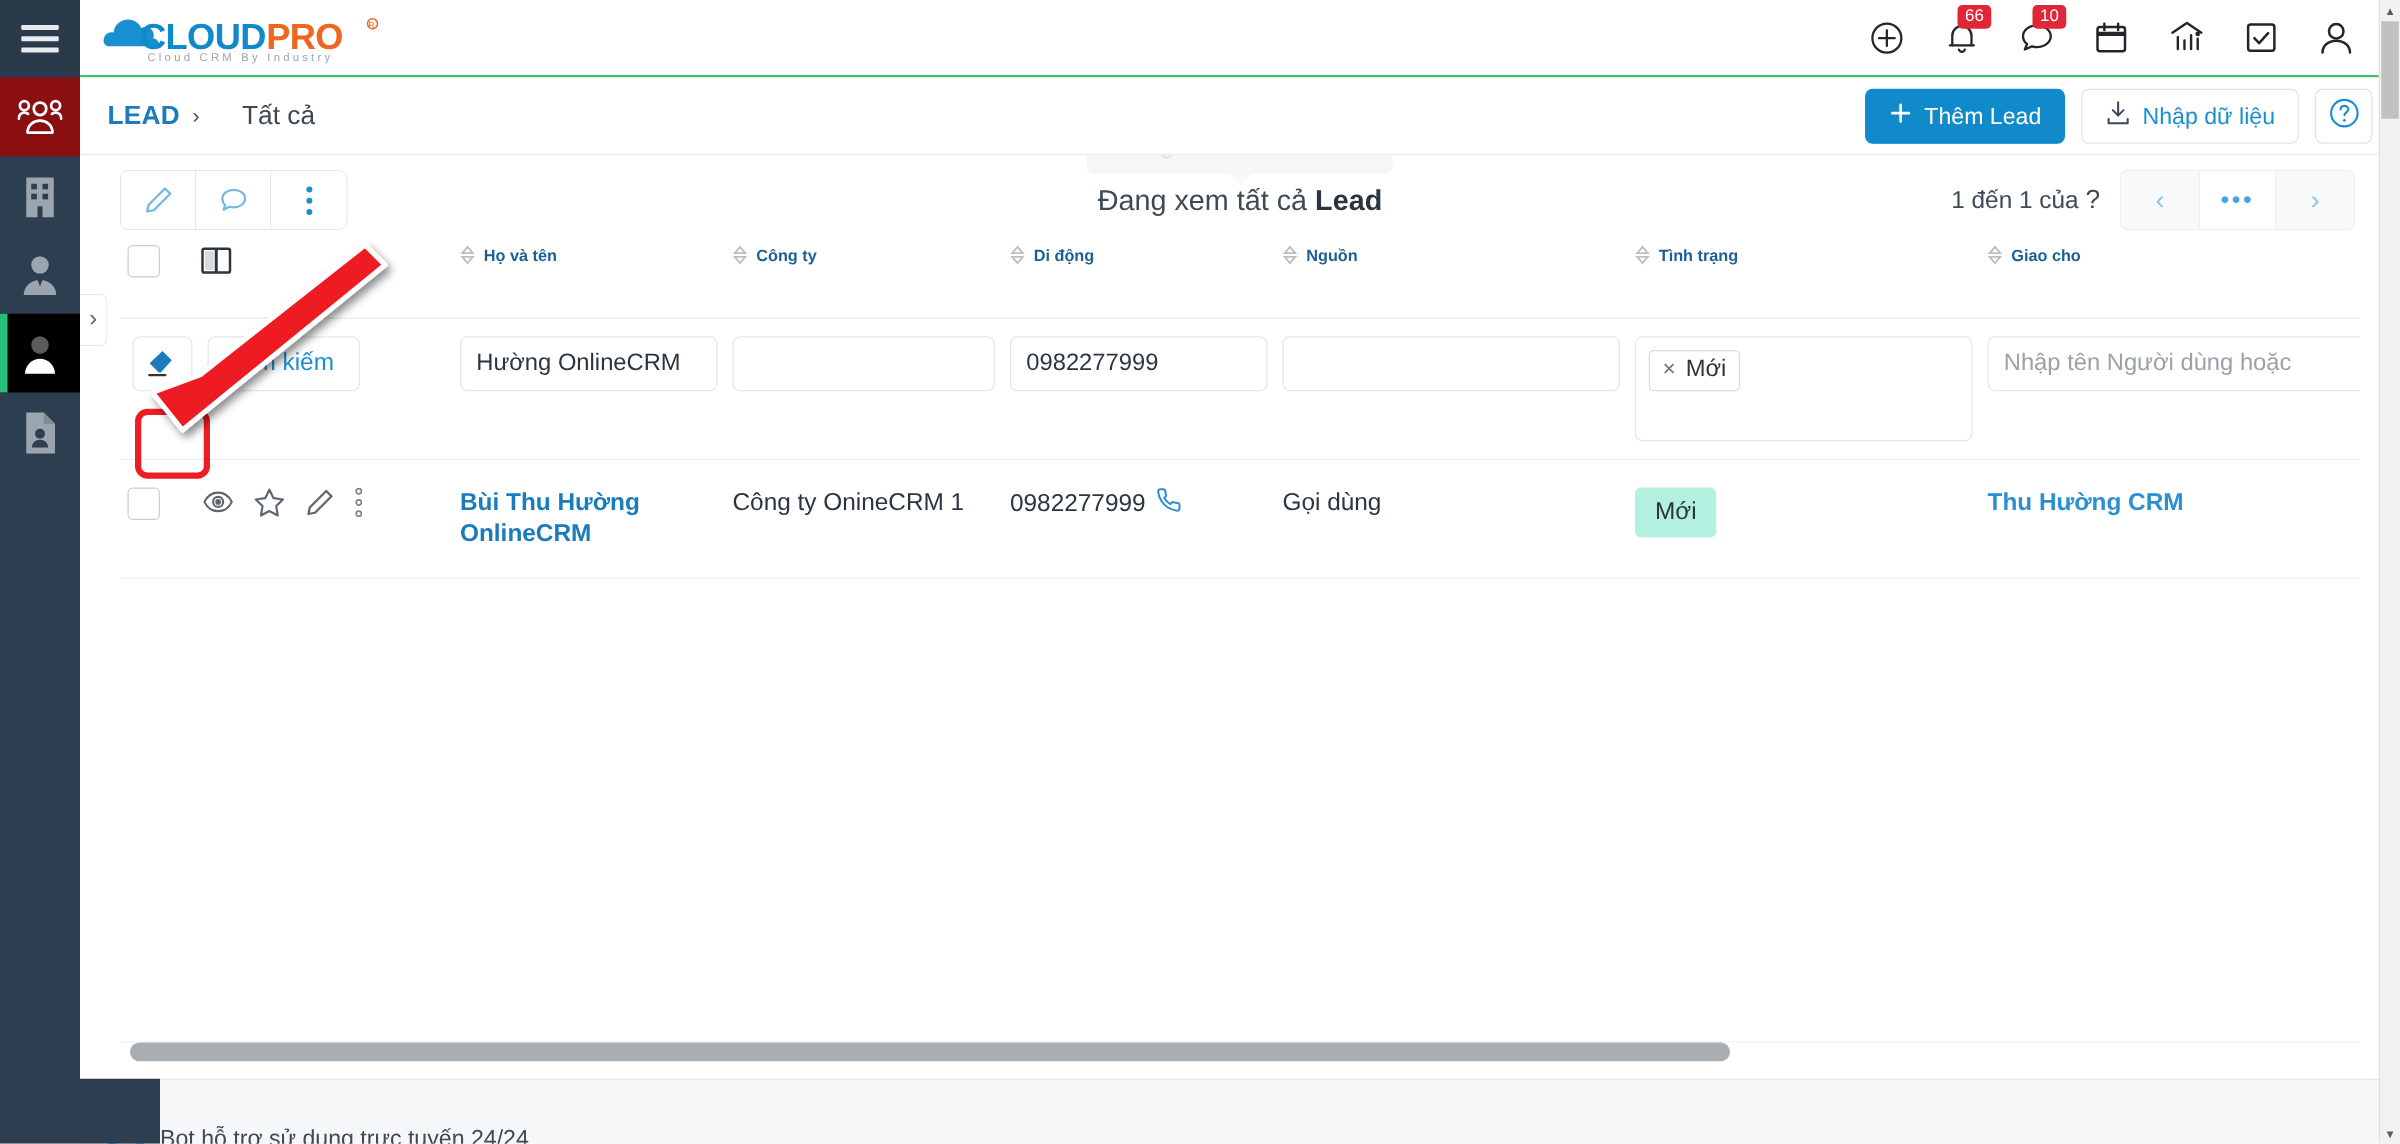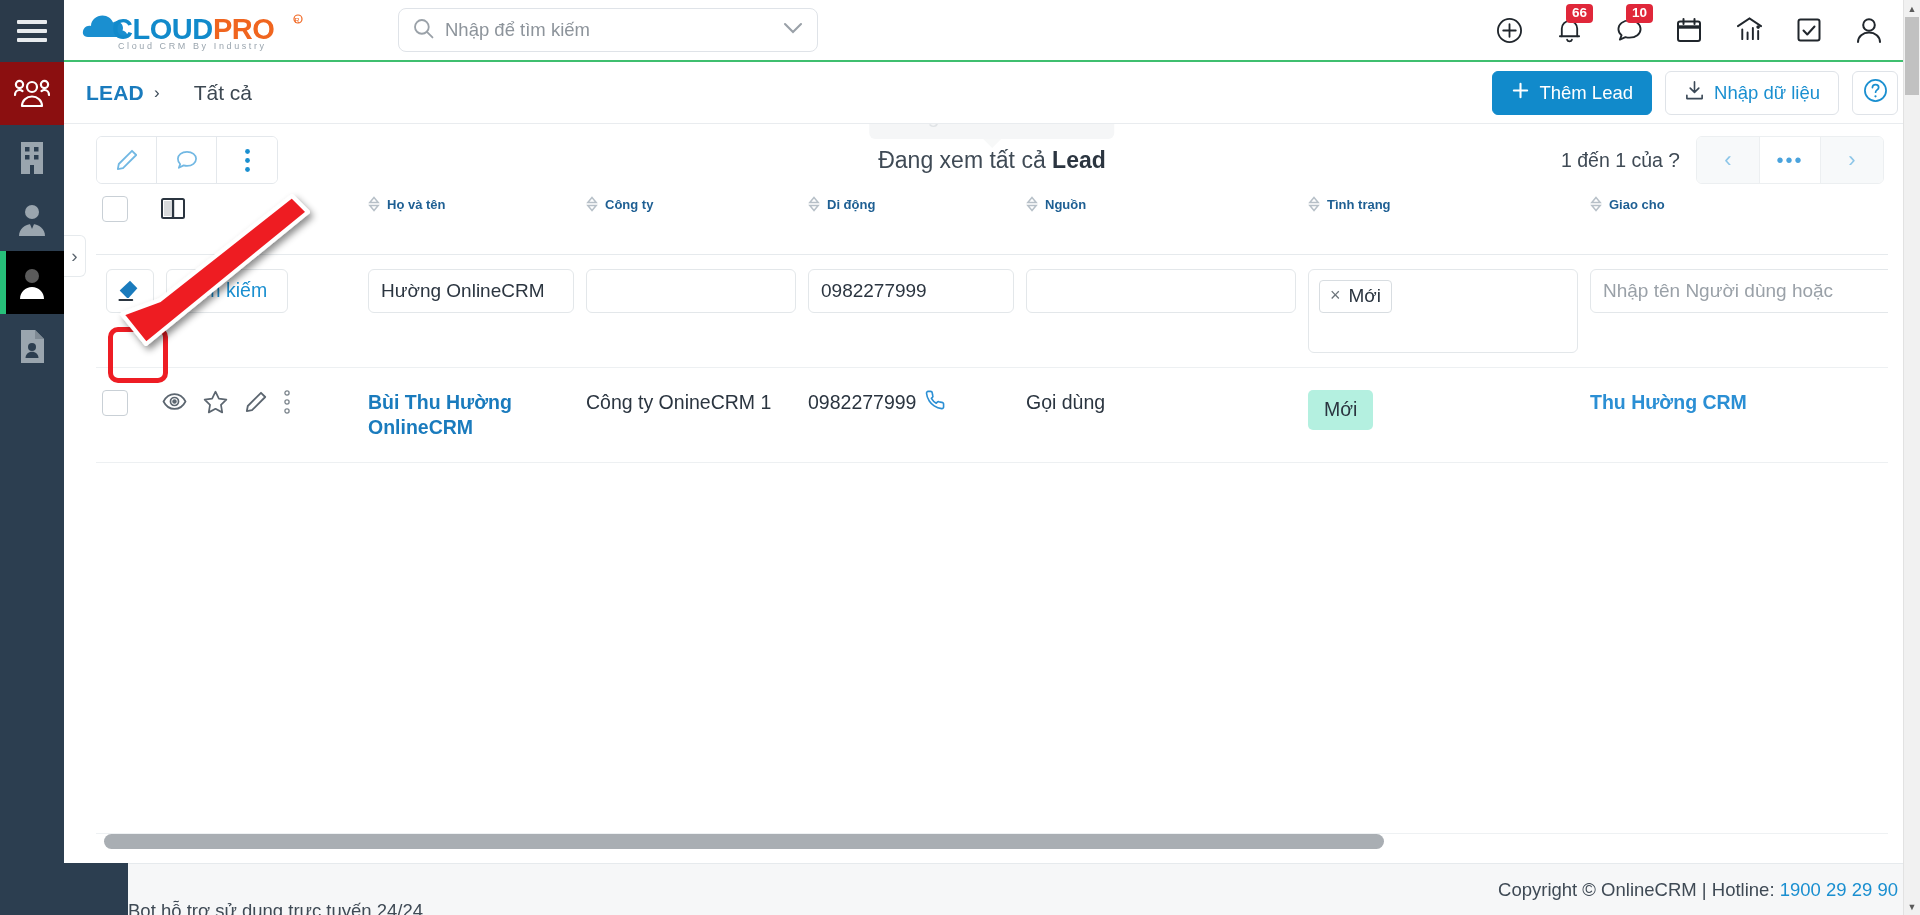--- a/index.html
+++ b/index.html
@@ -56,21 +56,21 @@
     display: flex; align-items: center; padding: 0 14px; gap: 11px;
     background: #fff;
   }
   .globalsearch .ph { color: #8d949b; font-size: 18.5px; flex: 1; }
   .gs-caret { color: #8d949b; }
 
   .topicons { margin-left: auto; display: flex; align-items: center; gap: 30px; padding-right: 18px; }
   .ticon { position: relative; width: 30px; height: 30px; display: flex; align-items: center; justify-content: center; cursor: pointer; color: #20262c; }
   .badge {
     position: absolute; top: -11px; left: 12px;
-    background: #e0273a; color: #fff; font-size: 13.5px; font-weight: 700;
+    background: #e0273a; color: #fff; font-size: 13.5px; font-weight: 400;
     border-radius: 4px; padding: 1px 6px 2px; line-height: 1.15; min-width: 22px; text-align: center;
   }
 
   
   .actionbar {
     height: 62px; flex: 0 0 62px; background: #fff;
     display: flex; align-items: center; padding: 0 22px 0 22px;
     border-bottom: 1px solid #e9ecef;
     position: relative; z-index: 5;
   }
@@ -302,34 +302,20 @@
         <svg width="226" height="46" viewBox="0 0 226 46">
           <path d="M6 30c-5 0-6-4-4.5-7.5C3 19 7 18.5 9 19c0-6 5.5-10.5 11.5-10.5 5 0 9 3 10.5 7 1-.6 2.2-1 3.5-1 3.6 0 6.5 2.9 6.5 6.5 0 .9-.2 1.8-.5 2.5 2.8.4 5 2.8 5 5.7 0 .3 0 .6-.1.8z" fill="#1a8fd0"></path>
           <text x="30" y="32" font-family="Liberation Sans, sans-serif" font-size="29" font-weight="700" fill="#118acb" letter-spacing="-0.5">CLOUD</text>
           <text x="131" y="32" font-family="Liberation Sans, sans-serif" font-size="29" font-weight="700" fill="#f0651f" letter-spacing="-0.5">PRO</text>
           <circle cx="216" cy="12" r="4" fill="none" stroke="#f0651f" stroke-width="1.2"></circle>
           <text x="212.5" y="15.5" font-family="Liberation Sans, sans-serif" font-size="7" fill="#f0651f">R</text>
           <text x="36" y="42" font-family="Liberation Sans, sans-serif" font-size="9" fill="#9aa5ae" letter-spacing="2.6">Cloud CRM By Industry</text>
         </svg>
       </div>
 
-      <div class="globalsearch">
-        <span>
-          <svg width="21" height="21" viewBox="0 0 22 22" fill="none" stroke="#9aa1a8" stroke-width="1.9">
-            <circle cx="9.3" cy="9.3" r="7.2"></circle>
-              <path d="M14.6 14.6L20.4 20.4" stroke-linecap="round"></path>
-          </svg>
-        </span>
-        <span class="ph">Nhập để tìm kiếm</span>
-        <span class="gs-caret">
-          <svg width="20" height="13" viewBox="0 0 20 13" fill="none" stroke="#9aa1a8" stroke-width="2.1" stroke-linecap="round">
-              <path d="M2 2l8 8 8-8"></path>
-            </svg>
-        </span>
-      </div>
 
       <div class="topicons">
         <span class="ticon">
           <svg width="27" height="27" viewBox="0 0 28 28" fill="none" stroke="#20262c" stroke-width="1.9">
             <circle cx="14" cy="14" r="12"></circle>
               <path d="M14 7.5v13M7.5 14h13" stroke-linecap="round"></path>
           </svg>
         </span>
 
         <span class="ticon">
@@ -659,23 +645,20 @@
 
     <div class="footer">
       <div class="fbot-left">
         <span class="msg-dot">
           <svg width="20" height="20" viewBox="0 0 20 20" fill="#fff">
             <path d="M10 1.8C5.2 1.8 1.4 5.4 1.4 9.8c0 2.5 1.2 4.7 3.1 6.2v3l2.9-1.6c.8.2 1.7.3 2.6.3 4.8 0 8.6-3.5 8.6-8.1S14.8 1.8 10 1.8zm.9 10.9l-2.2-2.4-4.3 2.4 4.7-5 2.3 2.3 4.2-2.3z"></path>
           </svg>
         </span>
         <span>Bot hỗ trợ sử dụng trực tuyến 24/24</span>
       </div>
-      <div class="fbot-right">
-        <span>Copyright © OnlineCRM | Hotline: </span><span class="tel">1900 29 29 90</span>
-      </div>
     </div>
 
     <div class="footer-left-block"></div>
   </div>
 
   <div style="position:absolute;left:64px;top:235px;width:22px;height:42px;background:#fff;border:1px solid #e6eaed;border-left:0;border-radius:0 6px 6px 0;display:flex;align-items:center;justify-content:center;color:#5c6670;font-size:19px;z-index:45;">
     <span>›</span>
   </div>
 
   <div class="hl-ring" style="left:108px;top:327px;"></div>

